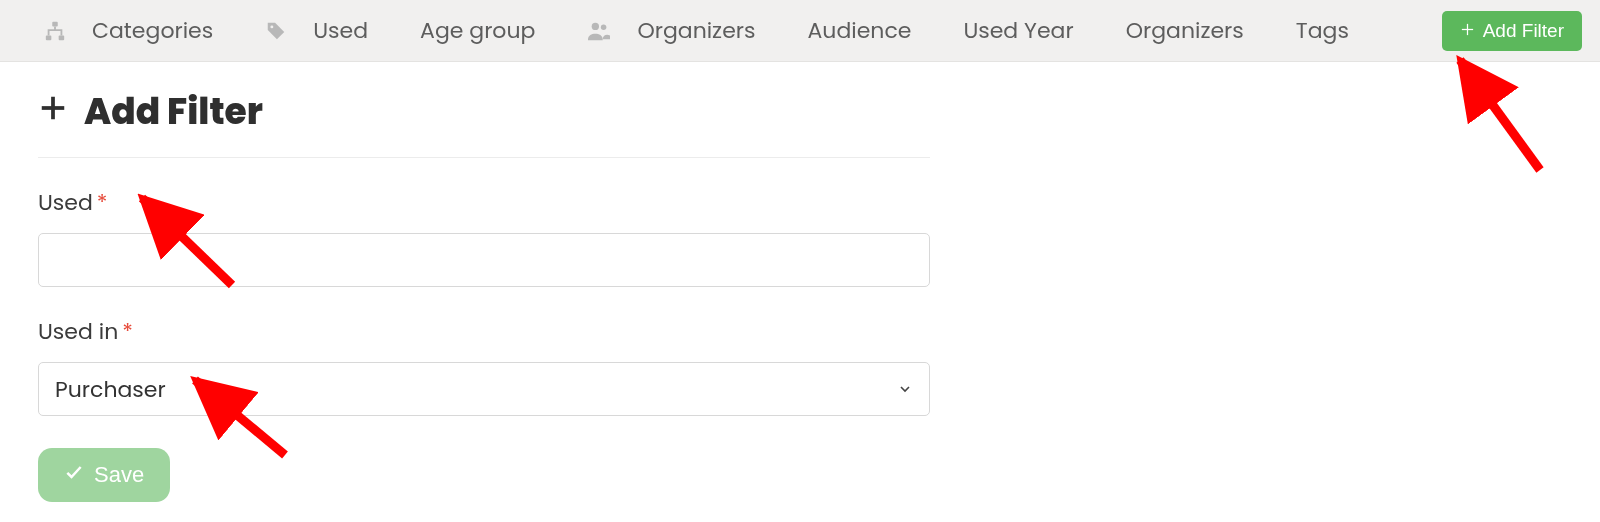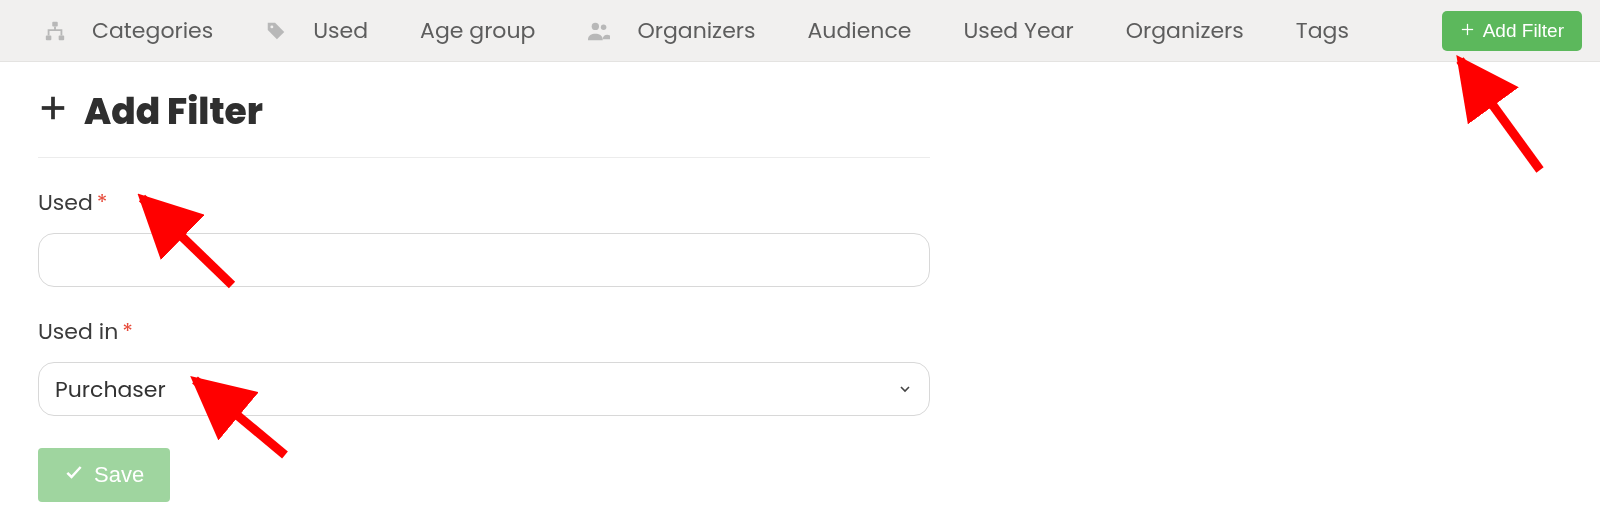--- a/index.html
+++ b/index.html
@@ -79,21 +79,21 @@
     font-size: 22px;
     color: #3b3b3b;
   }
   .req { color: #e74c3c; margin-left: 4px; }
   .text-input,
   .select-wrap {
     width: 100%;
     margin-top: 14px;
     height: 54px;
     border: 1px solid #d8d8d8;
-    border-radius: 16px;
+    border-radius: 5px;
     font-size: 22px;
     padding: 0 16px;
     background: #fff;
     color: #333;
   }
   .text-input { }
   .select-wrap {
     display: flex;
     align-items: center;
     justify-content: space-between;
@@ -103,21 +103,21 @@
   .chev { color: #444; }
 
   .btn-save {
     margin-top: 32px;
     display: inline-flex;
     align-items: center;
     gap: 10px;
     background: #9fd59f;
     color: #fff;
     border: none;
-    border-radius: 4px;
+    border-radius: 14px;
     padding: 14px 26px;
     font-size: 22px;
     cursor: pointer;
   }
 
   
   .overlay {
     position: absolute;
     left: 0; top: 0;
     width: 1600px; height: 522px;

